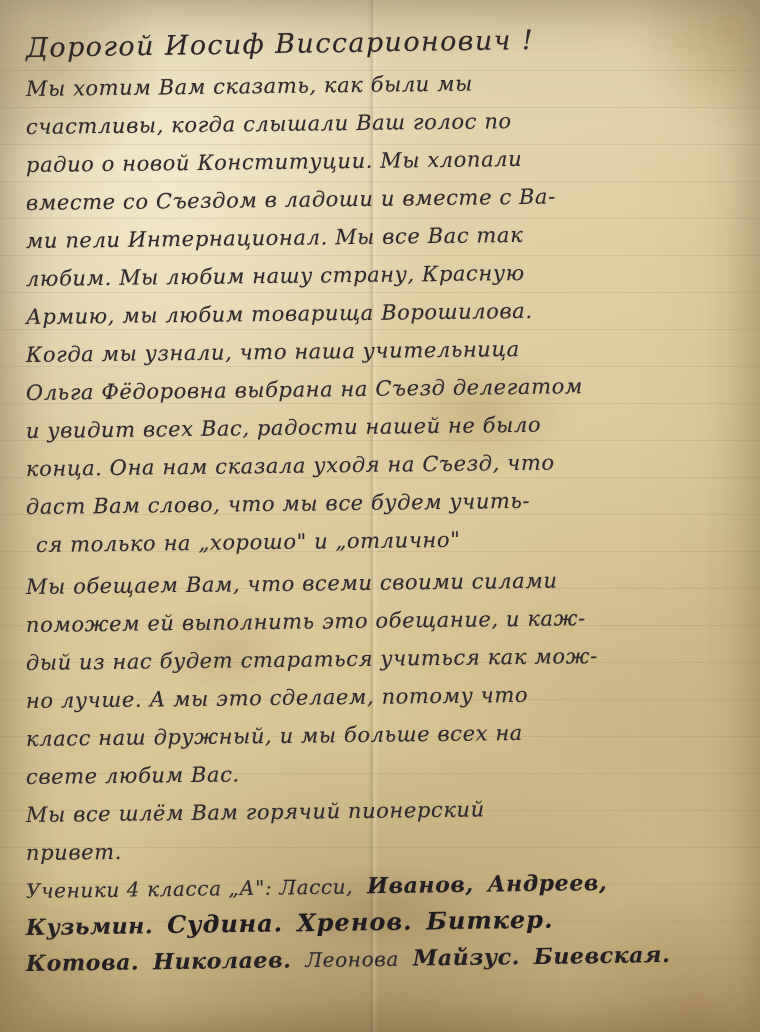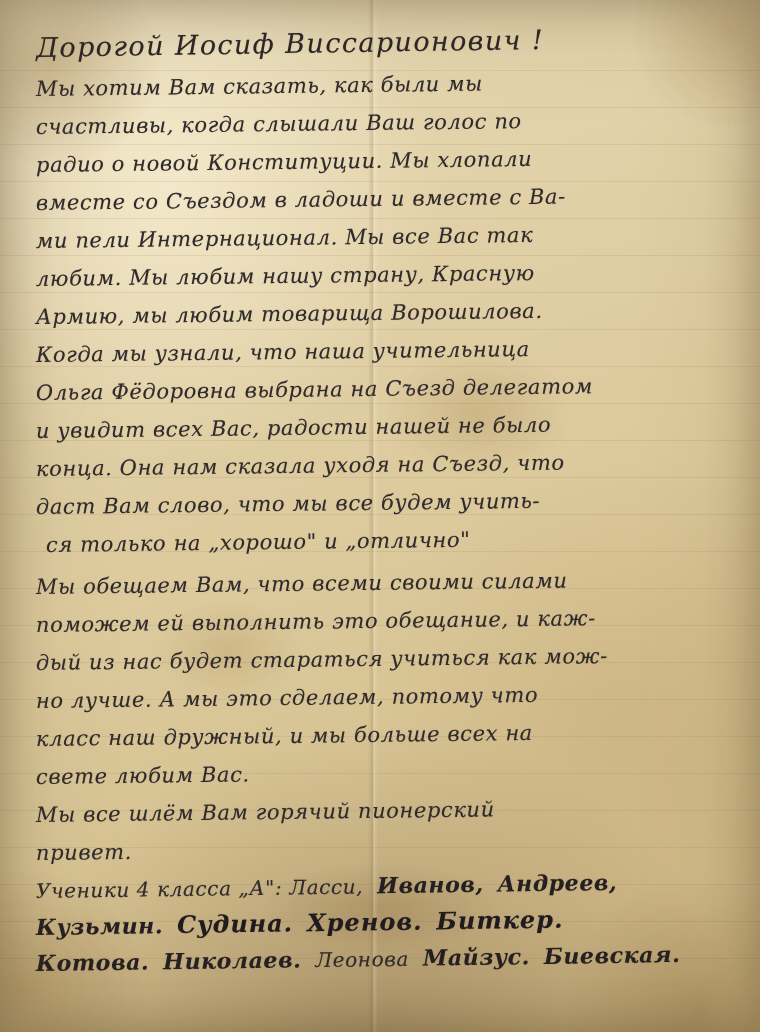--- a/index.html
+++ b/index.html
@@ -71,21 +71,21 @@
       rgba(120,100,70,0.00) 36px,
       rgba(120,100,70,0.12) 36px,
       rgba(120,100,70,0.12) 37px
     );
     pointer-events: none;
   }
 
   .text-layer {
     position: absolute;
     inset: 0;
-    padding: 28px 26px 10px 36px;
+    padding: 28px 26px 10px 26px;
     box-sizing: border-box;
     border-radius: 8px;
   }
 
   .hand-line {
     font-family: "DejaVu Serif", serif;
     font-style: italic;
     color: #2f2a2d;
     white-space: nowrap;
     letter-spacing: 0.6px;

